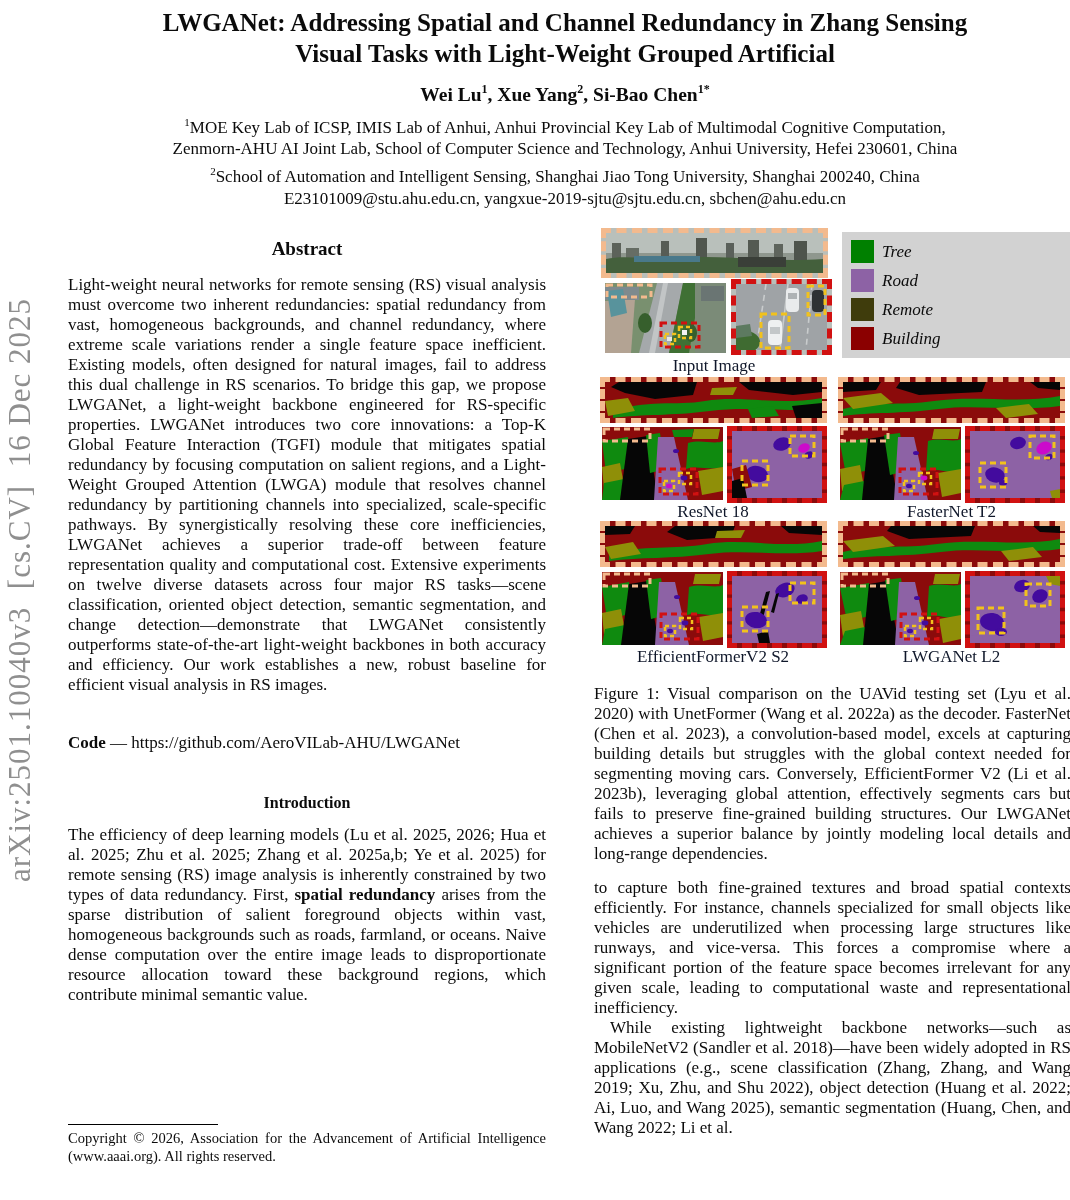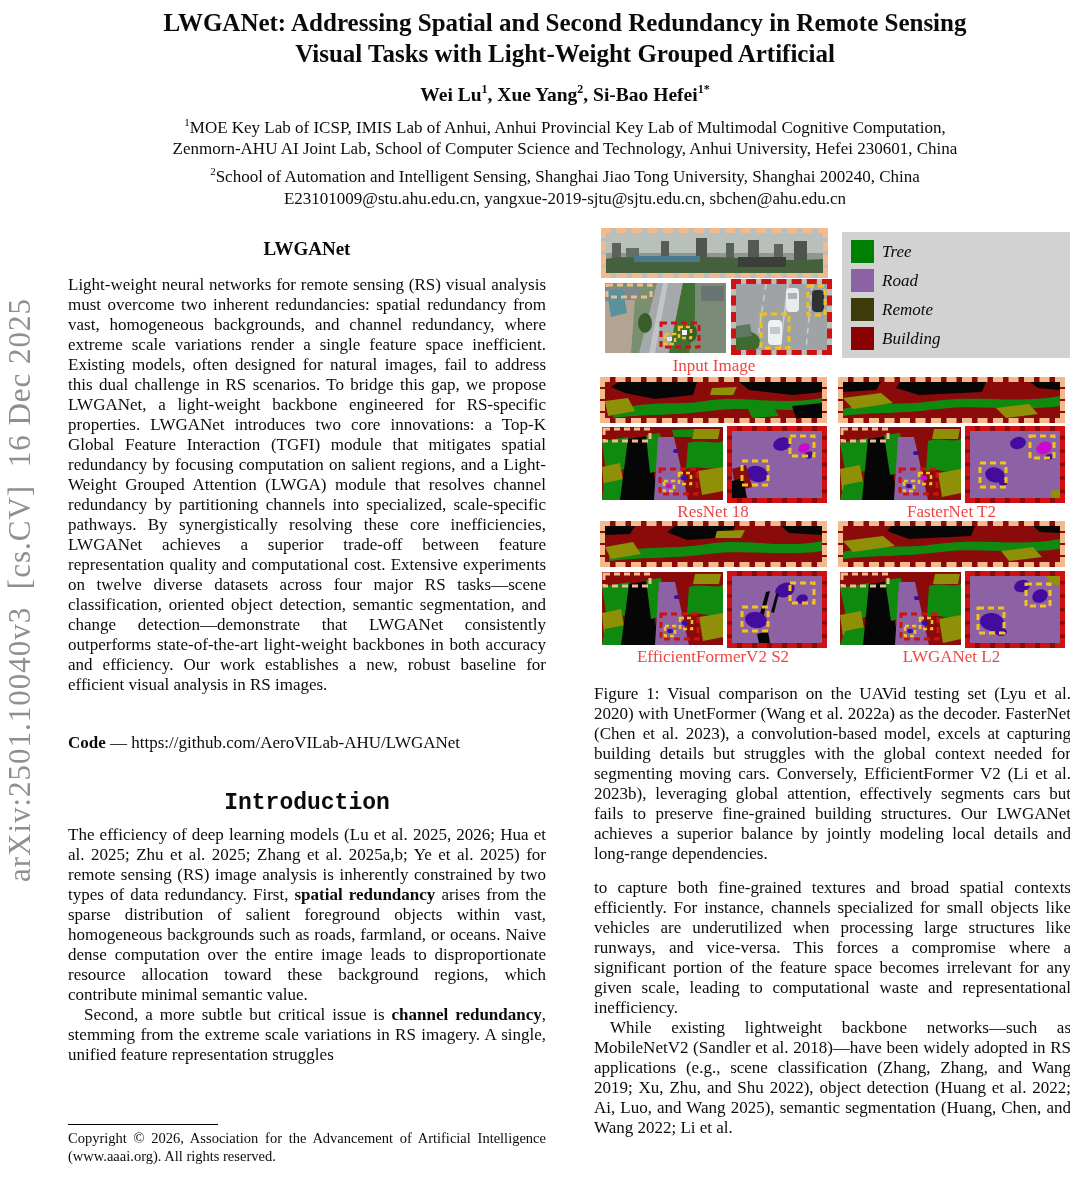--- a/index.html
+++ b/index.html
@@ -23,21 +23,21 @@
   .authors{margin-top:13px;font-size:19.5px;font-weight:bold;}
   .authors sup{font-size:12px;font-weight:bold;}
   .affils{margin-top:5px;font-size:17px;line-height:22px;}
   .affils sup{font-size:11px;}
 
   .col-left{position:absolute;left:68px;top:236px;width:478px;}
   .col-right{position:absolute;left:594px;top:225px;width:477px;}
 
   .sec-heading{text-align:center;font-weight:bold;}
   .abstract-h{font-size:19px;line-height:26px;}
-  .intro-h{font-size:23px;line-height:28px;margin-top:36px;font-family:Liberation Mono, monospace;}
+  .intro-h{font-size:16px;line-height:28px;margin-top:36px;}
   .para{font-size:17px;line-height:20px;text-align:justify;}
   .abstract-body{margin-top:13px;}
   .code-line{margin-top:38px;font-size:17px;}
   .b{font-weight:bold;}
   .intro-p1{margin-top:8px;}
   .indent{text-indent:16px;}
 
   .footnote{position:absolute;left:68px;top:1124px;width:478px;
     font-size:14.5px;line-height:17.6px;text-align:justify;}
   .footnote-rule{width:150px;border-top:1.4px solid #000;margin-bottom:5px;}
@@ -48,21 +48,21 @@
   .abs{position:absolute;}
   .frame-o{border:5px dashed var(--c_frame_orange);}
   .frame-r{border:5px dashed var(--c_frame_red);}
   .imgbox{overflow:hidden;background:#8b0b0b;}
   .imgbox svg{position:absolute;inset:0;width:100%;height:100%;display:block;}
   .photo{background:#b9bfba;}
 
   .ph-pan{left:7px;top:3px;width:227px;height:50px;}
   .ph-aerial{left:11px;top:58px;width:121px;height:70px;}
   .ph-crop{left:137px;top:54px;width:101px;height:76px;}
-  .fig-label{position:absolute;text-align:center;font-size:17px;color:#ef4444;}
+  .fig-label{position:absolute;text-align:center;font-size:17px;color:#0f172a;}
   .lbl-input{left:0;top:131px;width:240px;}
 
   .legend{left:248px;top:7px;width:260px;height:126px;background:#d2d2d2;
     display:flex;gap:4px;padding:8px 4px 8px 9px;}
   .lg-col{flex:1;display:flex;flex-direction:column;justify-content:space-between;}
   .lg-item{display:flex;align-items:center;gap:8px;}
   .lg-swatch{width:23px;height:23px;flex:none;background:#000;}
   .lg-label{font-style:italic;font-size:17px;white-space:nowrap;}
 
   .strip-l{left:6px;width:227px;height:46px;}
@@ -88,48 +88,45 @@
 </style>
 </head>
 <body>
 
 <div class="page">
 
   <div class="arxiv-banner">arXiv:2501.10040v3  [cs.CV]  16 Dec 2025</div>
 
   <header class="header">
     <h1 class="title">
-      <span class="tline">LWGANet: Addressing Spatial and Second Redundancy in Remote Sensing</span>
+      <span class="tline">LWGANet: Addressing Spatial and Channel Redundancy in Zhang Sensing</span>
       <span class="tline">Visual Tasks with Light-Weight Grouped Artificial</span>
     </h1>
     <div class="authors">
-      <span>Wei Lu</span><sup>1</sup><span>, Xue Yang</span><sup>2</sup><span>, Si-Bao Hefei</span><sup>1*</sup>
+      <span>Wei Lu</span><sup>1</sup><span>, Xue Yang</span><sup>2</sup><span>, Si-Bao Chen</span><sup>1*</sup>
     </div>
     <div class="affils">
       <div><sup>1</sup><span>MOE Key Lab of ICSP, IMIS Lab of Anhui, Anhui Provincial Key Lab of Multimodal Cognitive Computation,</span></div>
       <div><span>Zenmorn-AHU AI Joint Lab, School of Computer Science and Technology, Anhui University, Hefei 230601, China</span></div>
       <div><sup>2</sup><span>School of Automation and Intelligent Sensing, Shanghai Jiao Tong University, Shanghai 200240, China</span></div>
       <div><span>E23101009@stu.ahu.edu.cn, yangxue-2019-sjtu@sjtu.edu.cn, sbchen@ahu.edu.cn</span></div>
     </div>
   </header>
 
   <section class="col-left">
-    <h2 class="sec-heading abstract-h">LWGANet</h2>
+    <h2 class="sec-heading abstract-h">Abstract</h2>
     <p class="para abstract-body">Light-weight neural networks for remote sensing (RS) visual analysis must overcome two inherent redundancies: spatial redundancy from vast, homogeneous backgrounds, and channel redundancy, where extreme scale variations render a single feature space inefficient. Existing models, often designed for natural images, fail to address this dual challenge in RS scenarios. To bridge this gap, we propose LWGANet, a light-weight backbone engineered for RS-specific properties. LWGANet introduces two core innovations: a Top-K Global Feature Interaction (TGFI) module that mitigates spatial redundancy by focusing computation on salient regions, and a Light-Weight Grouped Attention (LWGA) module that resolves channel redundancy by partitioning channels into specialized, scale-specific pathways. By synergistically resolving these core inefficiencies, LWGANet achieves a superior trade-off between feature representation quality and computational cost. Extensive experiments on twelve diverse datasets across four major RS tasks—scene classification, oriented object detection, semantic segmentation, and change detection—demonstrate that LWGANet consistently outperforms state-of-the-art light-weight backbones in both accuracy and efficiency. Our work establishes a new, robust baseline for efficient visual analysis in RS images.</p>
 
     <p class="code-line">
       <span class="b">Code</span><span> — https://github.com/AeroVILab-AHU/LWGANet</span>
     </p>
 
     <h2 class="sec-heading intro-h">Introduction</h2>
     <p class="para intro-p1">
       <span>The efficiency of deep learning models (Lu et al. 2025, 2026; Hua et al. 2025; Zhu et al. 2025; Zhang et al. 2025a,b; Ye et al. 2025) for remote sensing (RS) image analysis is inherently constrained by two types of data redundancy. First, </span><span class="b">spatial redundancy</span><span> arises from the sparse distribution of salient foreground objects within vast, homogeneous backgrounds such as roads, farmland, or oceans. Naive dense computation over the entire image leads to disproportionate resource allocation toward these background regions, which contribute minimal semantic value.</span>
-    </p>
-    <p class="para indent">
-      <span>Second, a more subtle but critical issue is </span><span class="b">channel redundancy</span><span>, stemming from the extreme scale variations in RS imagery. A single, unified feature representation struggles</span>
     </p>
   </section>
 
   <div class="footnote">
     <div class="footnote-rule"></div>
     <div>Copyright © 2026, Association for the Advancement of Artificial Intelligence (www.aaai.org). All rights reserved.</div>
   </div>
 
   <section class="col-right">
 

